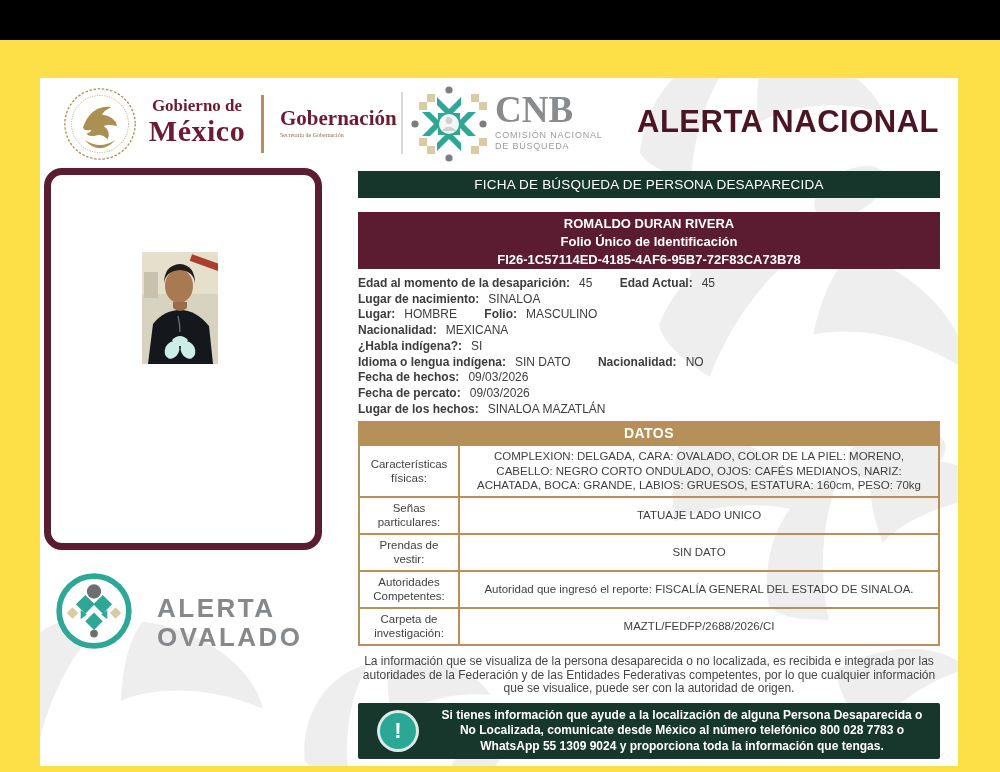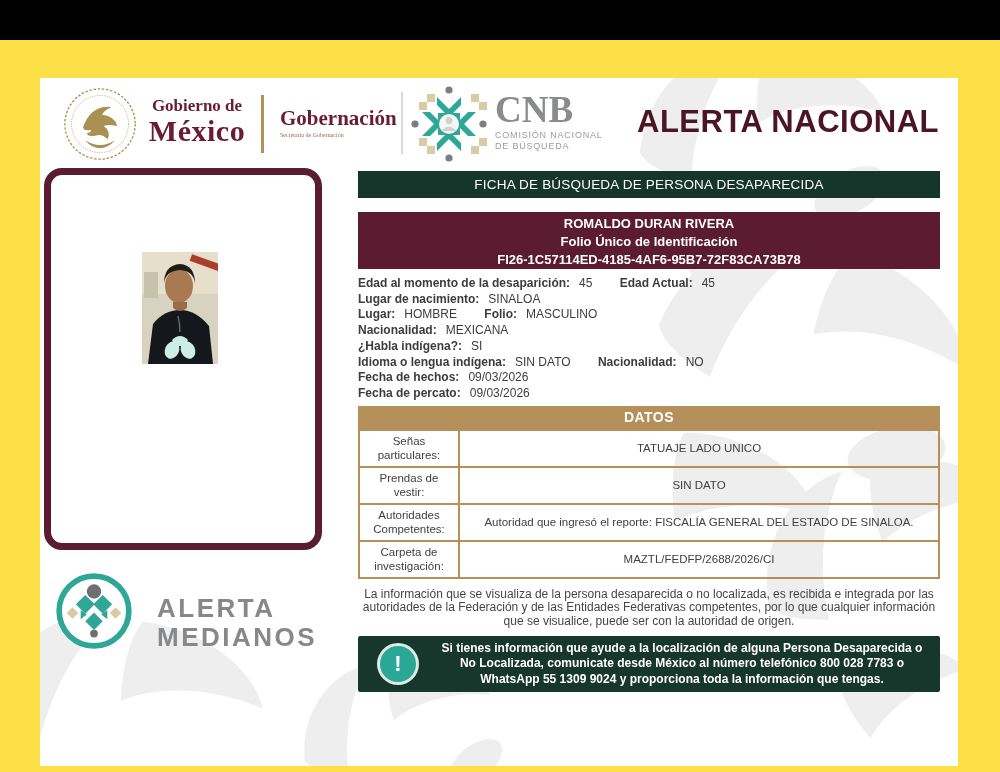--- a/index.html
+++ b/index.html
@@ -181,21 +181,21 @@
           <rect x="15" y="38" width="8" height="8" transform="rotate(45 19 42)"></rect>
           <rect x="57" y="38" width="8" height="8" transform="rotate(45 61 42)"></rect>
         </g>
         <g fill="#2fa796">
           <path d="M27,39 l6,4.5 -6,4.5 z"></path>
           <path d="M53,39 l-6,4.5 6,4.5 z"></path>
         </g>
       </svg>
       <div class="an-words">
         <div>ALERTA</div>
-        <div>MEDIANOS</div>
+        <div>OVALADO</div>
       </div>
     </div>
 
     <div class="layer right">
 
       <div class="banner-ficha">FICHA DE BÚSQUEDA DE PERSONA DESAPARECIDA</div>
 
       <div class="banner-name">
         <div>ROMALDO DURAN RIVERA</div>
         <div>Folio Único de Identificación</div>
@@ -267,27 +267,38 @@
           </div>
 
           <div class="field-row">
             <span class="pairs">
               
             
                 <span class="pair"><span class="flabel">Fecha de percato:</span><span class="fvalue">09/03/2026</span></span>
               </span>
           </div>
 
+          <div class="field-row">
+            <span class="pairs">
+              
+            
+                <span class="pair"><span class="flabel">Lugar de los hechos:</span><span class="fvalue">SINALOA MAZATLÁN</span></span>
+              </span>
+          </div>
         </div>
 
       <div class="datos-bar">DATOS</div>
 
       <table class="datos">
         <tbody>
 
+            <tr class="datos-row">
+              <td class="dlabel">Características físicas:</td>
+              <td class="dvalue">COMPLEXION: DELGADA, CARA: OVALADO, COLOR DE LA PIEL: MORENO, CABELLO: NEGRO CORTO ONDULADO, OJOS: CAFÉS MEDIANOS, NARIZ: ACHATADA, BOCA: GRANDE, LABIOS: GRUESOS, ESTATURA: 160cm, PESO: 70kg</td>
+            </tr>
 
             <tr class="datos-row">
               <td class="dlabel">Señas particulares:</td>
               <td class="dvalue">TATUAJE LADO UNICO</td>
             </tr>
 
             <tr class="datos-row">
               <td class="dlabel">Prendas de vestir:</td>
               <td class="dvalue">SIN DATO</td>
             </tr>

